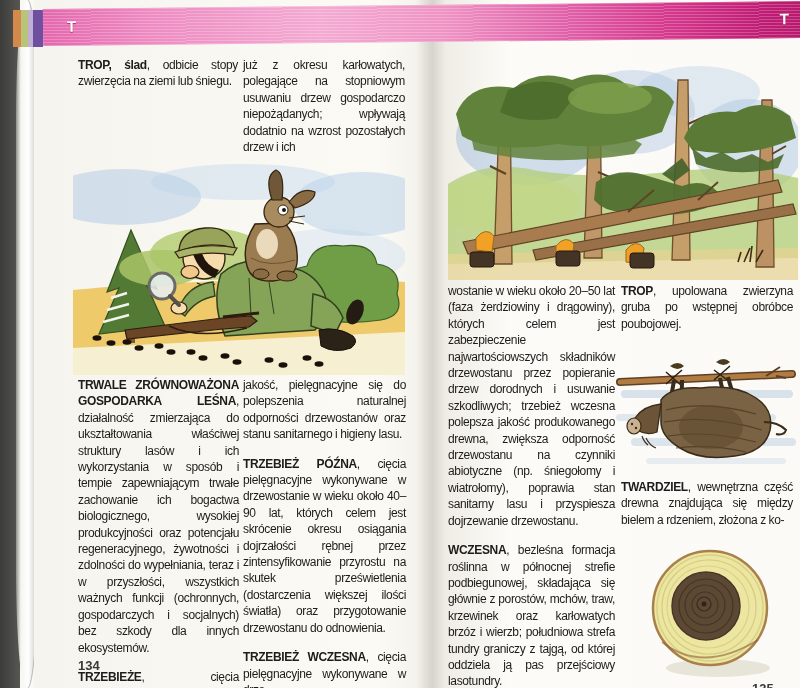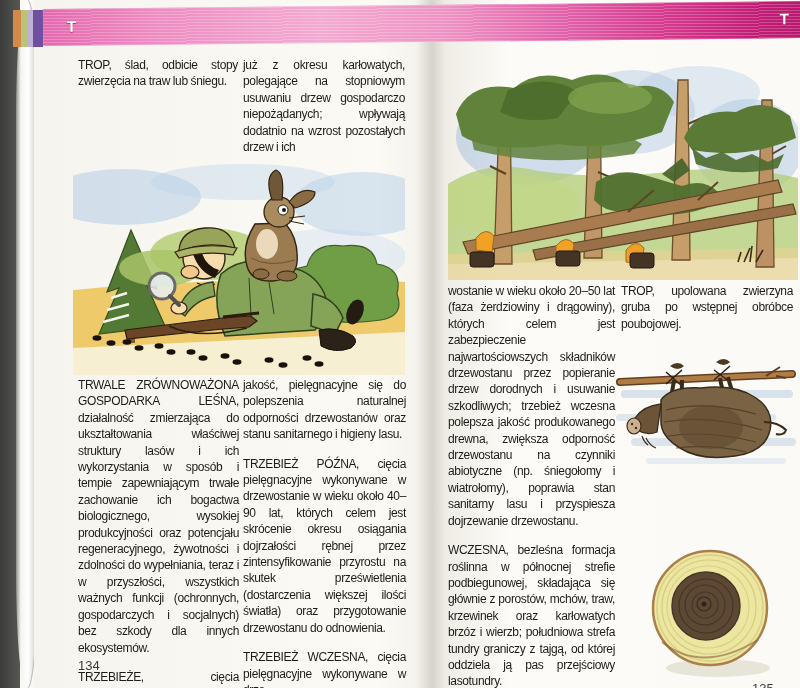--- a/index.html
+++ b/index.html
@@ -24,22 +24,22 @@
   .topbar::after{content:"";position:absolute;inset:0;
           background:repeating-linear-gradient(180deg,rgba(255,255,255,.22) 0 1px,rgba(0,0,0,0) 1px 3px);}
   .tab-letter{position:absolute;top:9px;color:#fff;font-weight:bold;font-size:15px;
           text-shadow:0 1px 1px rgba(120,0,60,.6);z-index:2;}
   .thumb-tabs{position:absolute;left:13px;top:10px;width:30px;height:37px;display:flex;}
   .thumb-tabs div{height:100%;}
   
   .col{position:absolute;}
   .entry{text-align:justify;margin:0 0 13px 0;font-size:12px;line-height:16.4px;
          color:#1d1c1a;letter-spacing:-0.35px;word-spacing:-0.2px;}
-  .entry b{font-weight:400;}
-  .pagenum{position:absolute;font-size:13px;color:#3c3a36;letter-spacing:0;}
+  .entry b{font-weight:700;}
+  .pagenum{position:absolute;font-size:13px;color:#3c3a36;letter-spacing:0;font-weight:bold;}
   .illu{position:absolute;}
   svg{display:block;}
 </style>
 </head>
 <body>
 
 <div id="spread">
 
   <div class="scan-edge"></div>
   <div class="page-edge"></div>
@@ -52,21 +52,21 @@
     <div style="width:5px;background:#c0b0d4"></div>
     <div style="width:10px;background:#6f4f9f"></div>
   </div>
 
   <div class="topbar">
     <span class="tab-letter" style="left:24px">T</span>
     <span class="tab-letter" style="right:26px">T</span>
   </div>
 
   <div class="col" style="left:78px;top:57px;width:160px">
-    <p class="entry"><b>TROP, ślad</b><span>, odbicie stopy zwierzęcia na traw lub śniegu.</span></p>
+    <p class="entry"><b>TROP, ślad</b><span>, odbicie stopy zwierzęcia na ziemi lub śniegu.</span></p>
   </div>
 
   <div class="col" style="left:243px;top:57px;width:162px">
     <p class="entry"><b></b><span>już z okresu karłowatych, polegające na stopniowym usuwaniu drzew gospodarczo niepożądanych; wpływają dodatnio na wzrost pozostałych drzew i ich</span></p>
   </div>
 
   <div class="col" style="left:78px;top:377px;width:161px">
     <p class="entry"><b>TRWALE ZRÓWNOWAŻONA GOSPODARKA LEŚNA</b><span>, działalność zmierzająca do ukształtowania właściwej struktury lasów i ich wykorzystania w sposób i tempie zapewniającym trwałe zachowanie ich bogactwa biologicznego, wysokiej produkcyjności oraz potencjału regeneracyjnego, żywotności i zdolności do wypełniania, teraz i w przyszłości, wszystkich ważnych funkcji (ochronnych, gospodarczych i socjalnych) bez szkody dla innych ekosystemów.</span></p>
     <p class="entry"><b>TRZEBIEŻE</b><span>, cięcia pielęgnacyjne w drzewostanach, które wyszły</span></p>
   </div>
@@ -81,20 +81,23 @@
 
   <div class="col" style="left:448px;top:283px;width:167px">
     <p class="entry"><b></b><span>wostanie w wieku około 20–50 lat (faza żerdziowiny i drągowiny), których celem jest zabezpieczenie najwartościowszych składników drzewostanu przez popieranie drzew dorodnych i usuwanie szkodliwych; trzebież wczesna polepsza jakość produkowanego drewna, zwiększa odporność drzewostanu na czynniki abiotyczne (np. śniegołomy i wiatrołomy), poprawia stan sanitarny lasu i przyspiesza dojrzewanie drzewostanu.</span></p>
     <p class="entry"><b>WCZESNA</b><span>, bezleśna formacja roślinna w północnej strefie podbiegunowej, składająca się głównie z porostów, mchów, traw, krzewinek oraz karłowatych brzóz i wierzb; południowa strefa tundry graniczy z tajgą, od której oddziela ją pas przejściowy lasotundry.</span></p>
   </div>
 
   <div class="col" style="left:621px;top:283px;width:172px">
     <p class="entry"><b>TROP</b><span>, upolowana zwierzyna gruba po wstępnej obróbce poubojowej.</span></p>
   </div>
 
+  <div class="col" style="left:621px;top:479px;width:172px">
+    <p class="entry"><b>TWARDZIEL</b><span>, wewnętrzna część drewna znajdująca się między bielem a rdzeniem, złożona z ko-</span></p>
+  </div>
 
   <span class="pagenum" style="left:752px;top:681px">135</span>
 
   <div class="illu" style="left:73px;top:162px;width:332px;height:213px">
     <svg viewBox="0 0 332 213" width="332" height="213">
       <ellipse cx="50" cy="35" rx="78" ry="28" fill="#adc9e6" opacity=".5"></ellipse>
       <ellipse cx="290" cy="42" rx="70" ry="32" fill="#adc9e6" opacity=".45"></ellipse>
       <ellipse cx="170" cy="20" rx="92" ry="18" fill="#bcd4ec" opacity=".4"></ellipse>
       <ellipse cx="255" cy="95" rx="78" ry="28" fill="#c4d8ee" opacity=".35"></ellipse>
       <path d="M0,128 C80,120 240,114 332,120 L332,174 C230,180 90,184 0,188 Z" fill="#ecc253" opacity=".85"></path>

